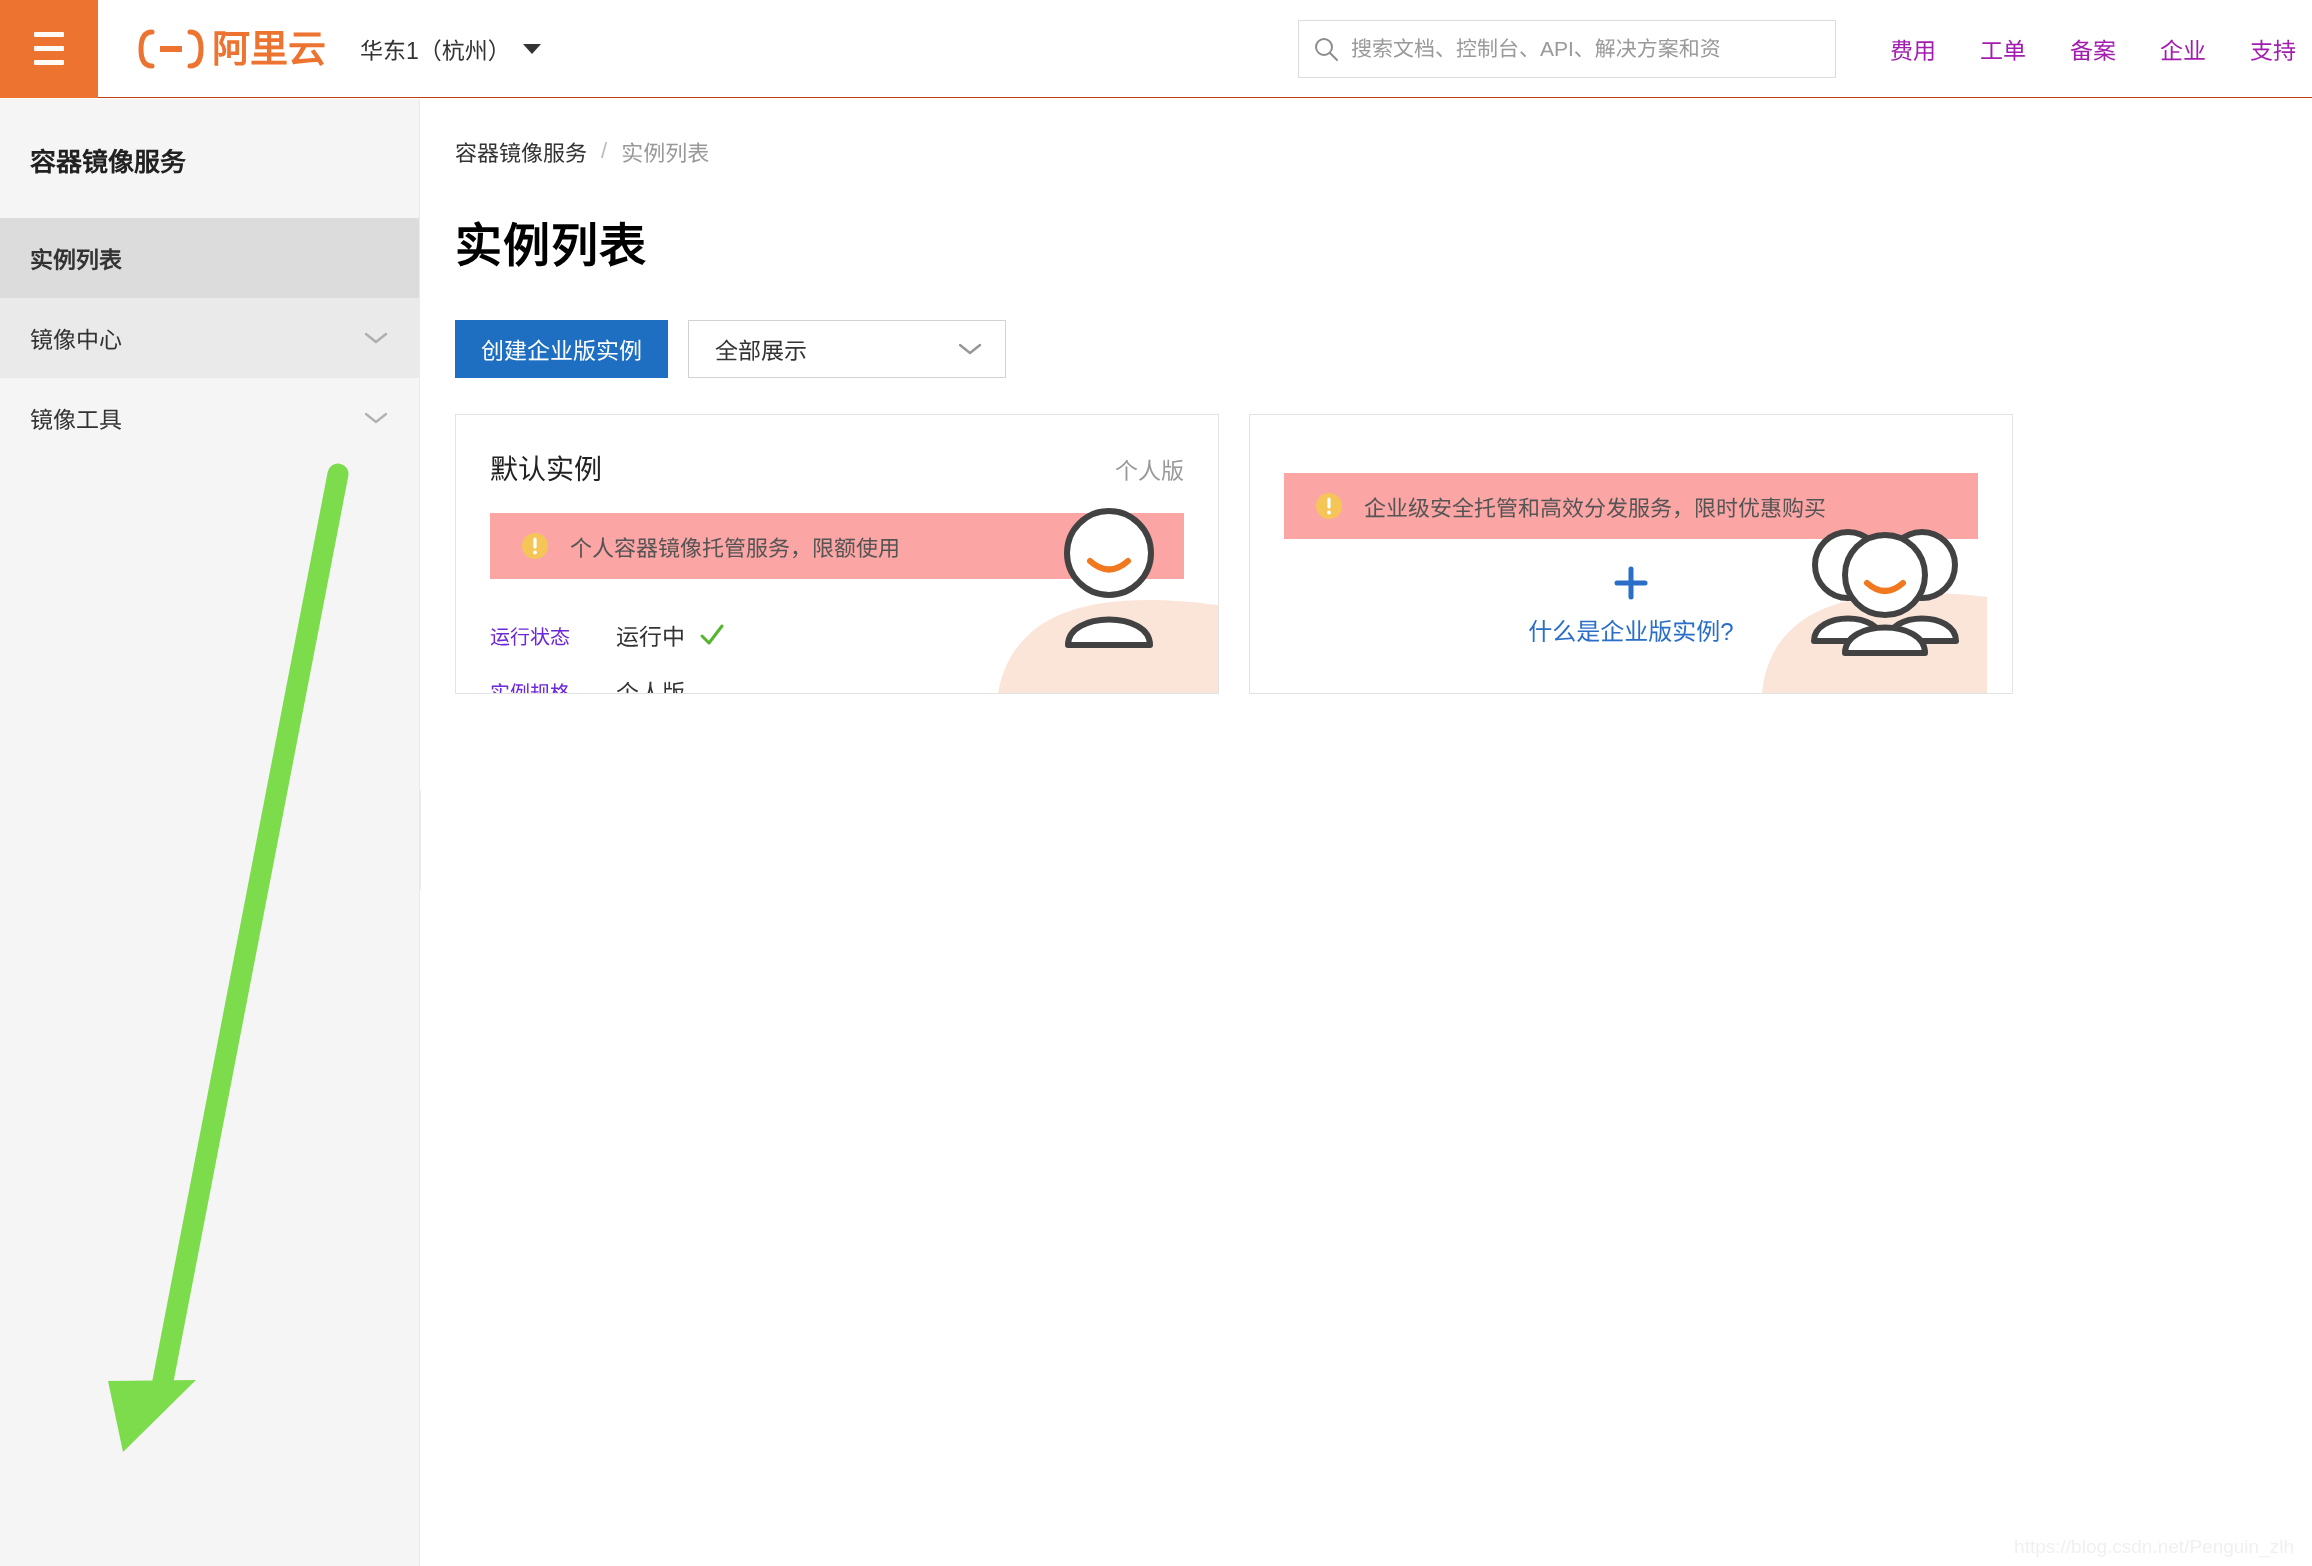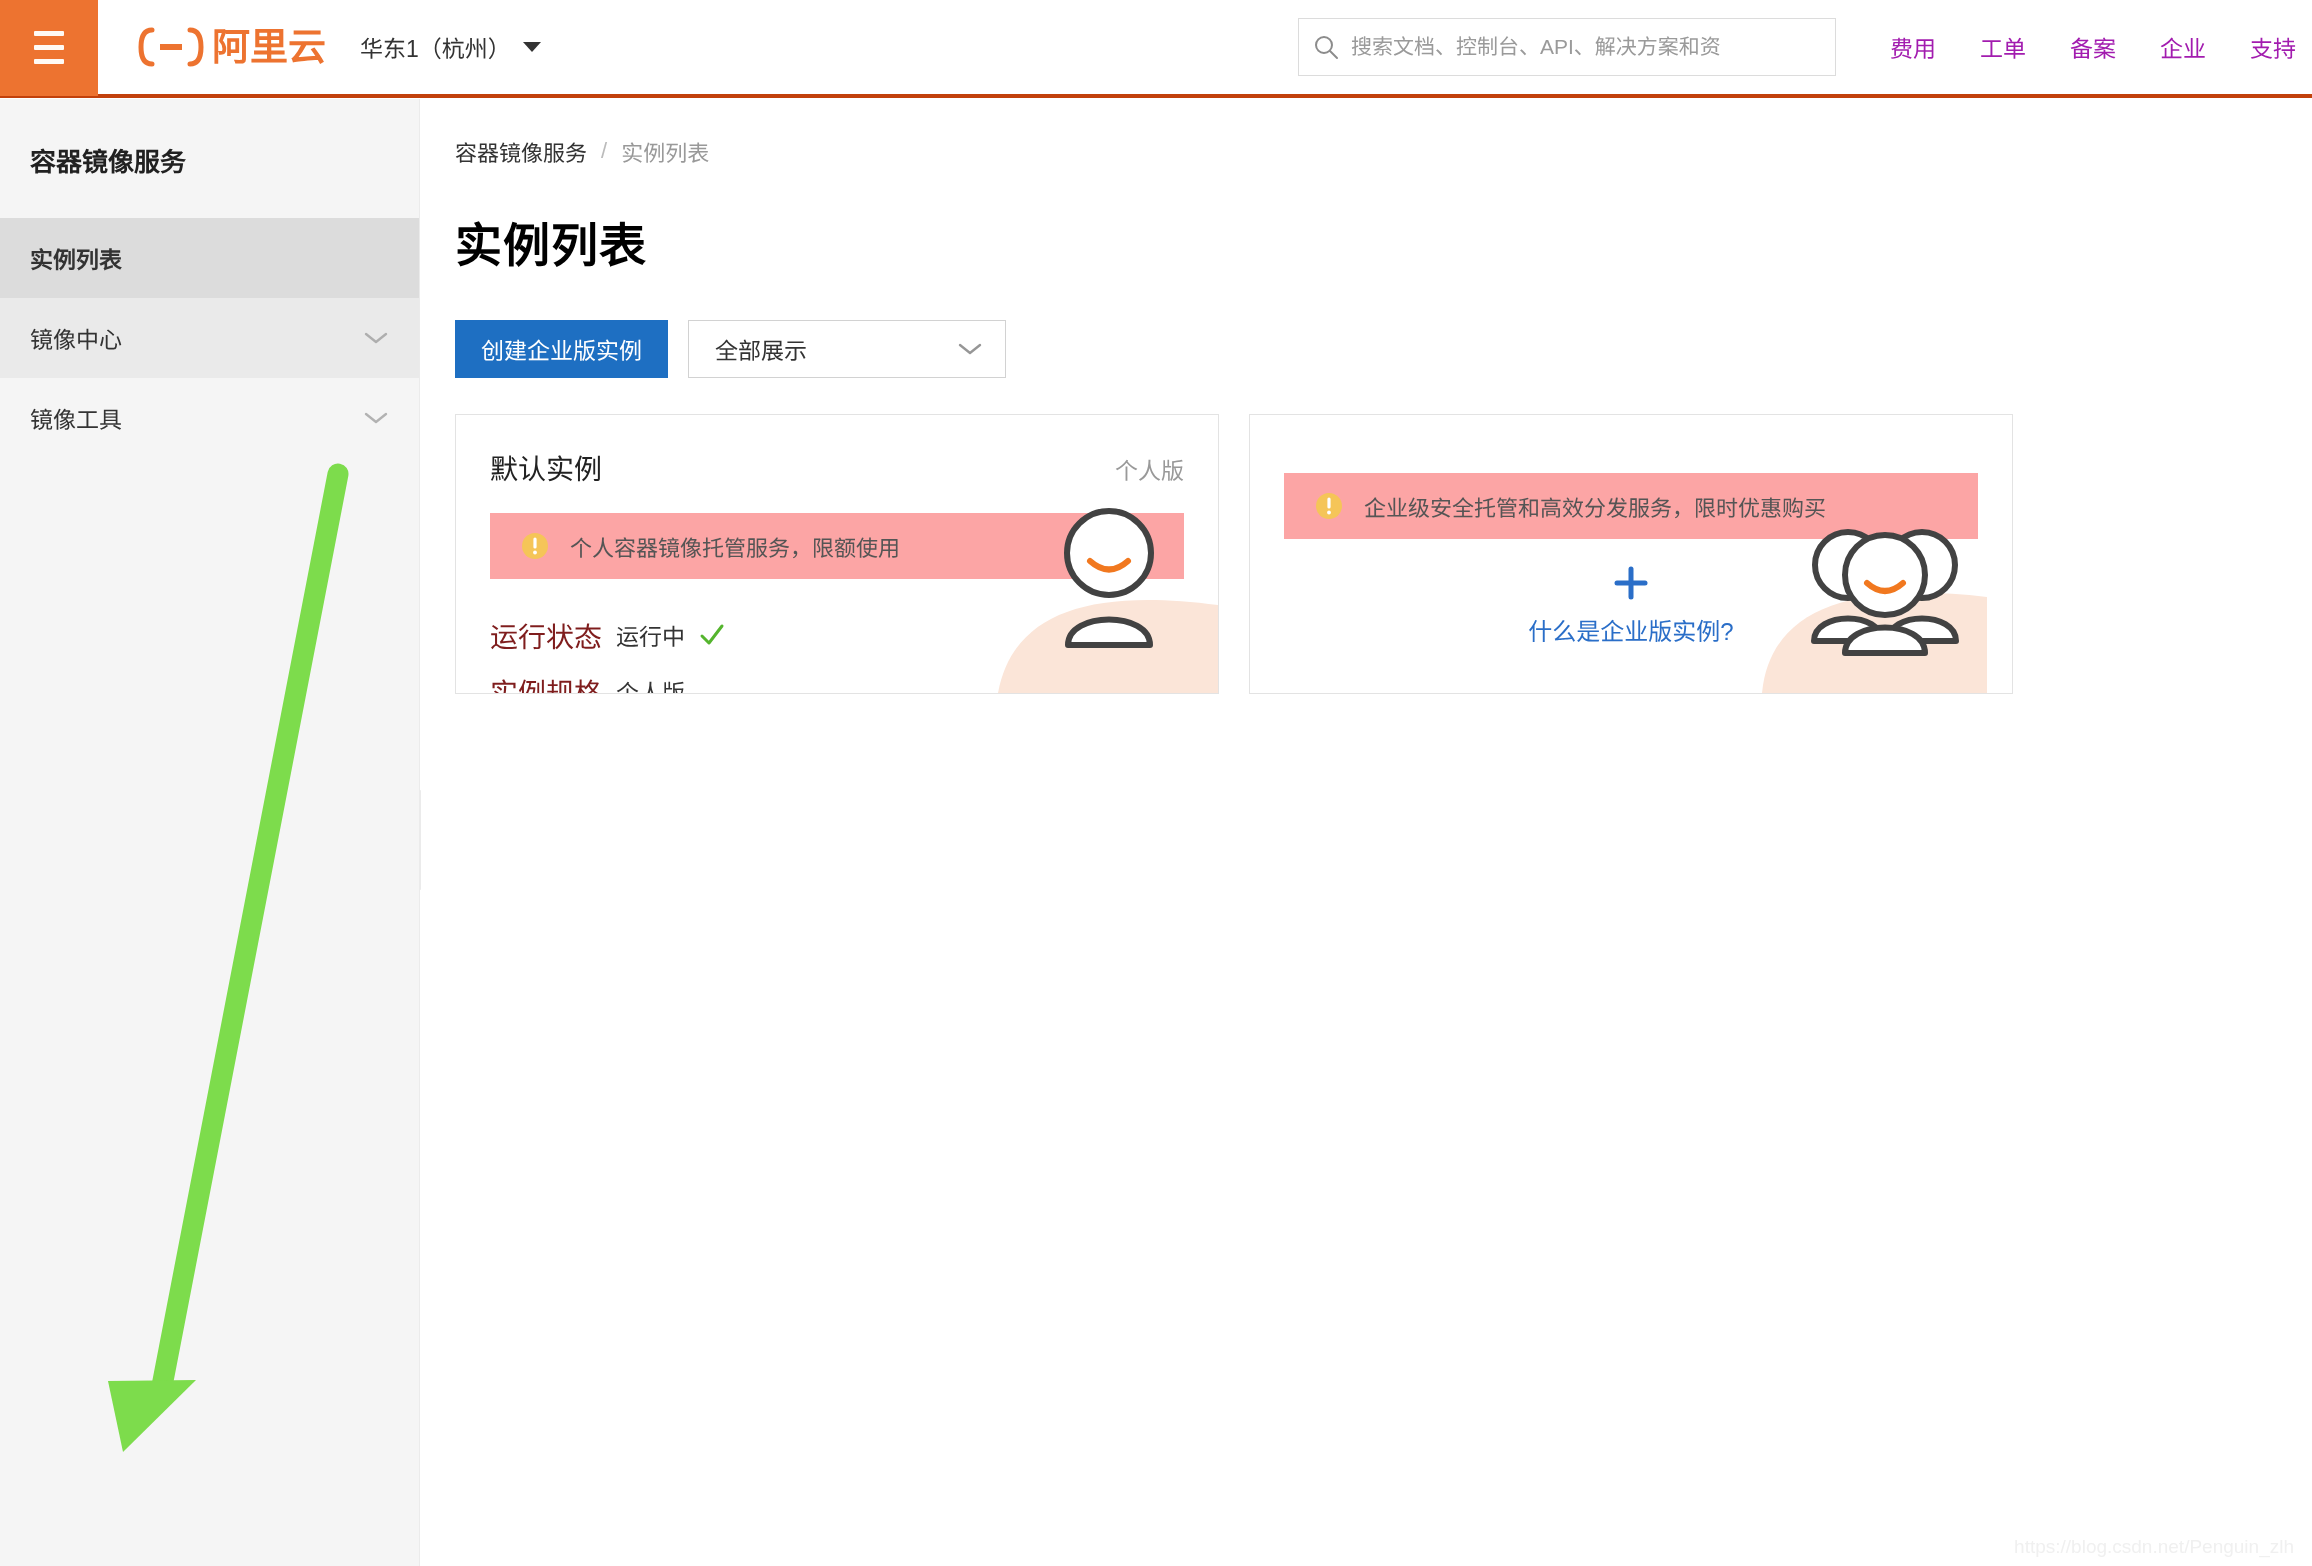--- a/index.html
+++ b/index.html
@@ -14,21 +14,21 @@
     position: relative;
     width: 2312px; height: 1566px;
     background: #ffffff;
   }
 
   
   .header {
     position: absolute; top: 0; left: 0;
     width: 2312px; height: 98px;
     background: #ffffff;
-    border-bottom: 4px solid #c2410c;
+    border-bottom: 1px solid #c2410c;
     display: flex; align-items: center;
   }
   .hamburger {
     width: 98px; height: 98px;
     background: #ed7330;
     display: flex; flex-direction: column;
     align-items: center; justify-content: center;
     gap: 9px; cursor: pointer; flex: 0 0 auto;
   }
   .hamburger span {
@@ -158,21 +158,21 @@
   .card-badge { font-size: 23px; color: #999; }
   .alert {
     margin-top: 26px; height: 66px;
     background: #fca5a5; display: flex; align-items: center;
     padding: 16px 30px; gap: 20px;
   }
   .alert-icon { width: 30px; height: 30px; flex: 0 0 auto; }
   .alert-text { font-size: 22px; color: #555; }
   .kv-list { margin-top: 28px; }
   .kv-row { display: flex; align-items: center; height: 56px; }
-  .kv-key { width: 126px; font-size: 28px; color: #7f1d1d; }
+  .kv-key { width: 126px; font-size: 20px; color: #6d28d9; }
   .kv-val { font-size: 23px; color: #333; display: flex; align-items: center; gap: 14px; }
   .check-icon { width: 26px; height: 26px; }
   .card-center {
     display: flex; flex-direction: column; align-items: center;
     justify-content: center; margin-top: 24px; gap: 8px;
   }
   .plus-icon { width: 40px; height: 40px; }
   .card-link {
     font-size: 24px; color: #2a6ec8; text-decoration: none; cursor: pointer;
     line-height: 1.72;

